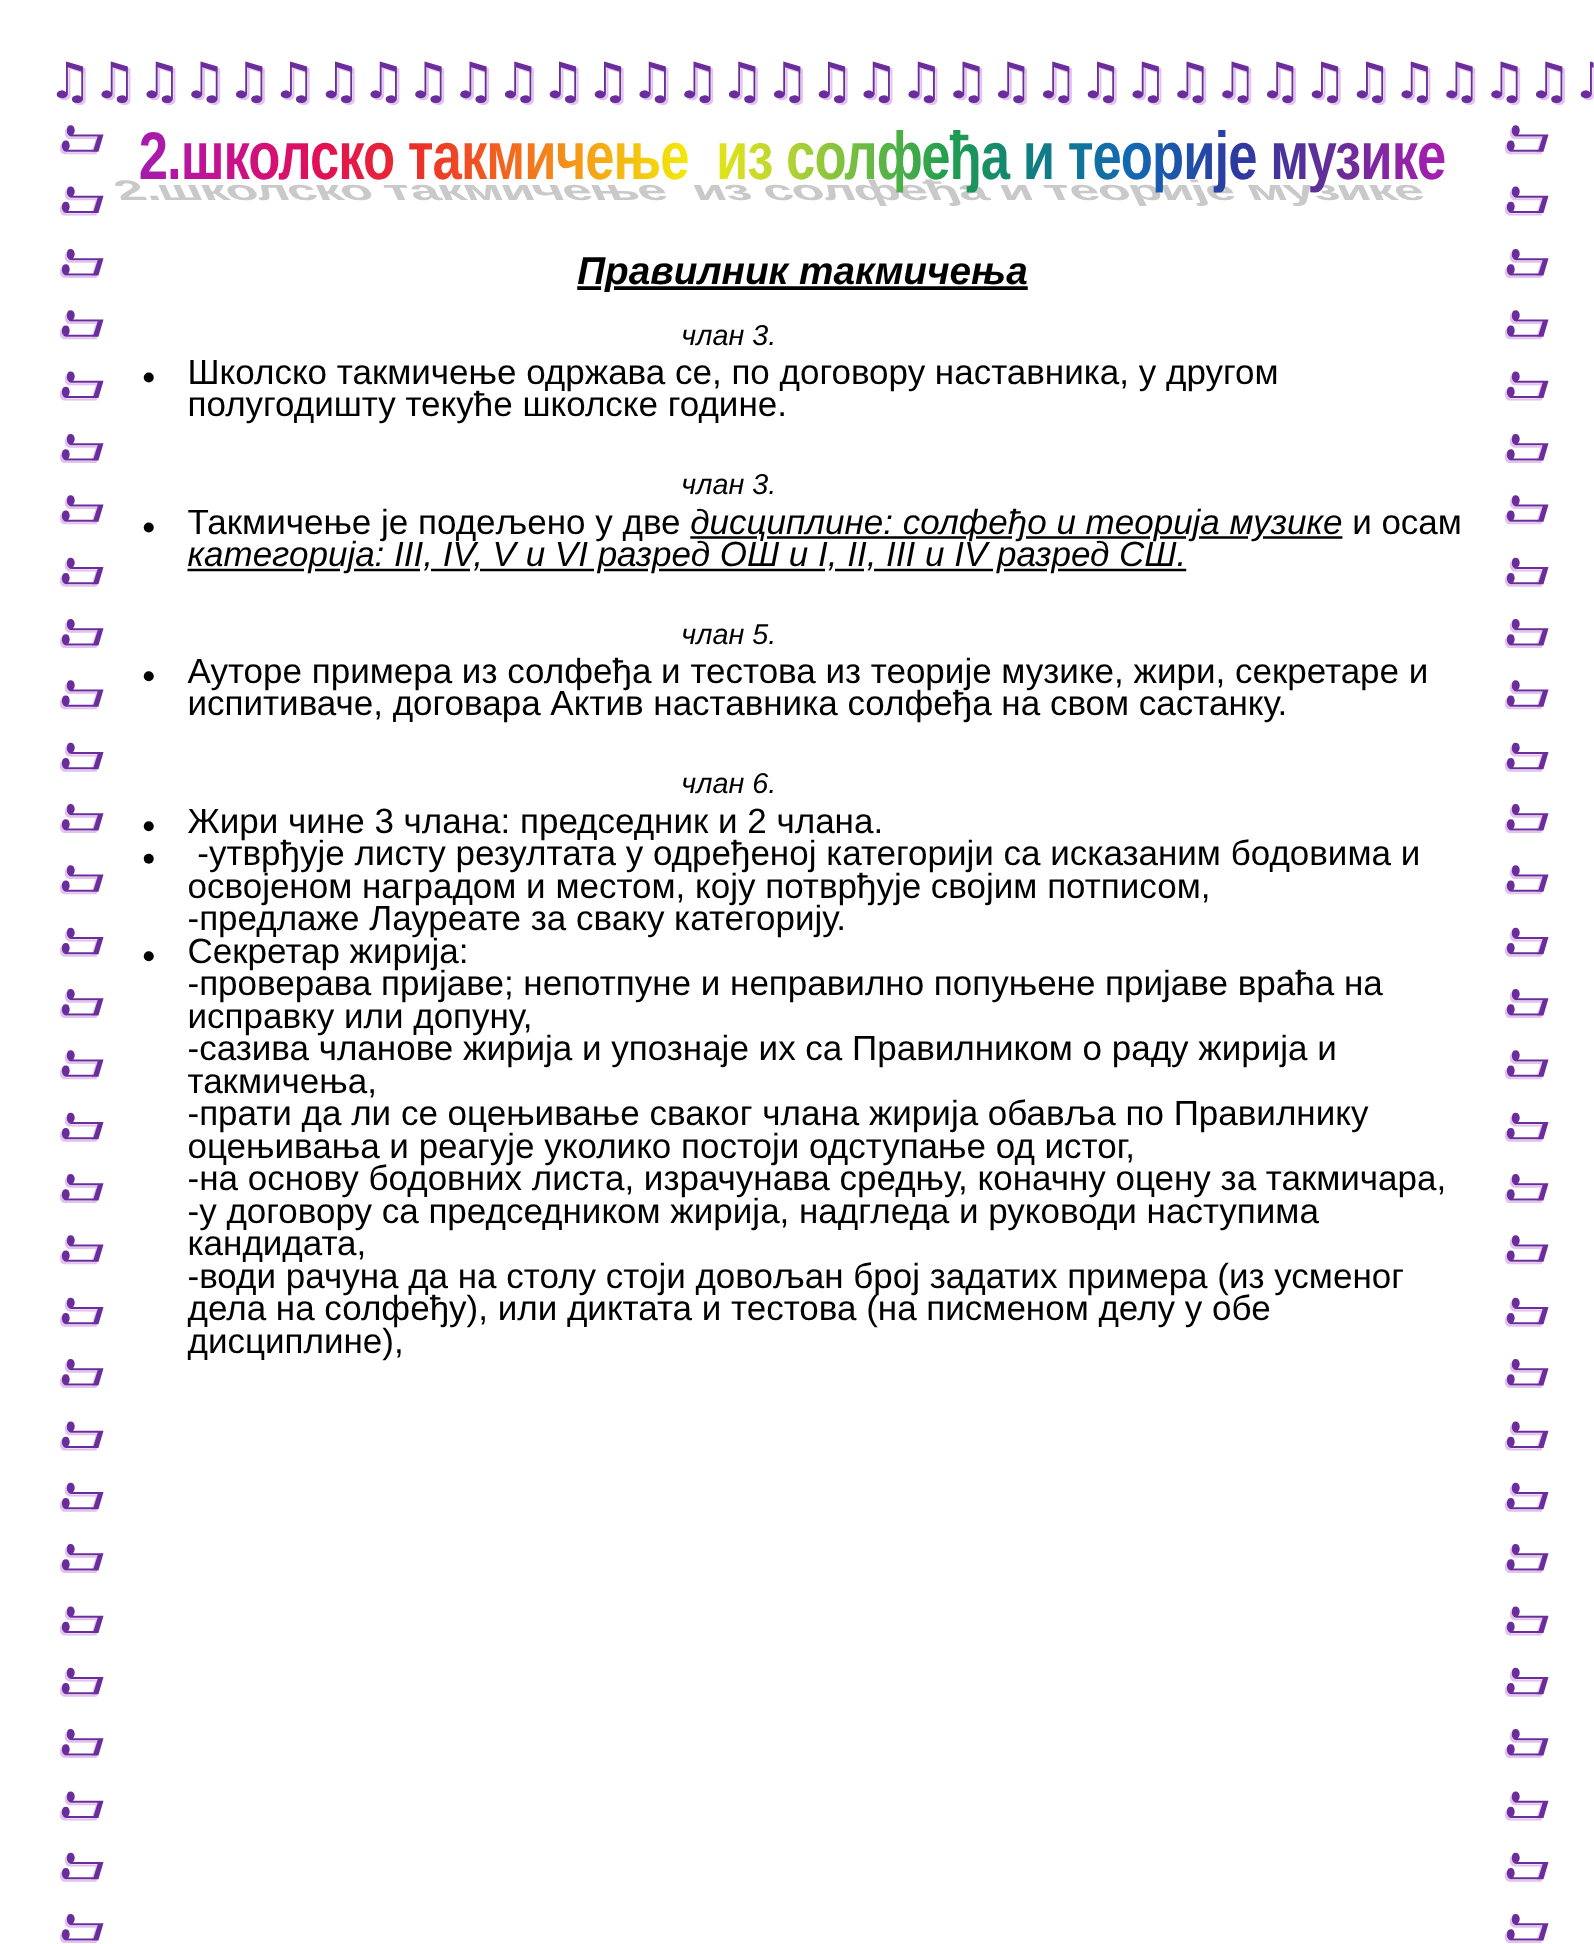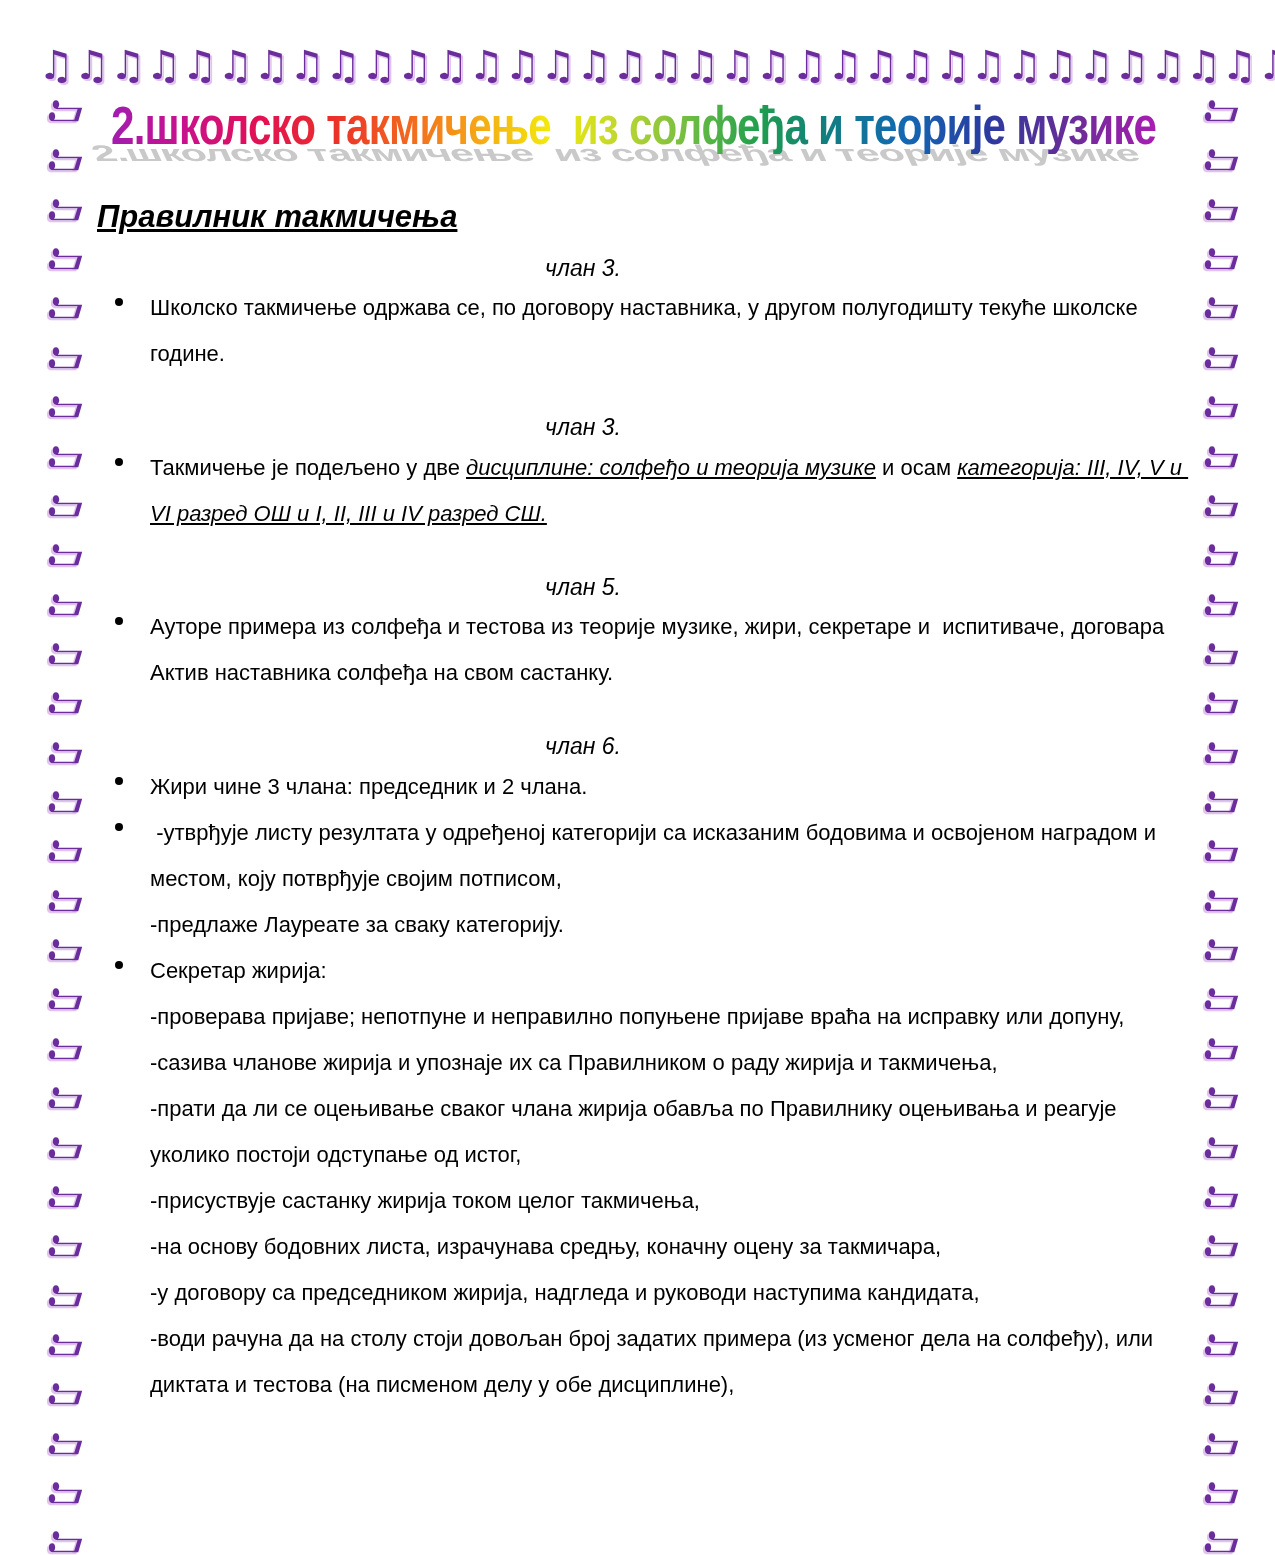--- a/index.html
+++ b/index.html
@@ -36,32 +36,32 @@
   }
   .wa-main{
     transform:scaleX(0.78);transform-origin:left top;
     -webkit-background-clip:text;background-clip:text;color:transparent;
   }
   @supports not ((-webkit-background-clip:text) or (background-clip:text)){
     .wa-main{color:#c0148c;background:none !important;}
   }
   
   .doc-title{
-    margin:30px 0 0;text-align:left;
+    margin:30px 0 0;text-align:center;
     font-size:31px;line-height:38px;font-weight:bold;font-style:italic;
     text-decoration:underline;
   }
   .clan-section{margin-top:34px;}
   .clan-section:first-child{margin-top:16px;}
   .clan-heading{
     text-align:center;padding-right:118px;
     font-style:italic;font-size:23px;line-height:33.4px;
   }
   
-  .bullet-item{position:relative;padding-left:53px;font-size:22px;line-height:46px;}
+  .bullet-item{position:relative;padding-left:53px;font-size:28px;line-height:26px;}
   .bullet-dot{
     position:absolute;left:18px;top:13px;width:8px;height:8px;border-radius:50%;background:#000;
   }
   .bullet-text,.sub-line{white-space:pre-wrap;}
   .seg-iu{font-style:italic;text-decoration:underline;margin-top:43px;}
 </style>
 </head>
 <body>
 
 <div class="page">
@@ -209,21 +209,20 @@
             <span class="bullet-dot"></span>
             <div class="sub-line"> -утврђује листу резултата у одређеној категорији са исказаним бодовима и освојеном наградом и местом, коју потврђује својим потписом,</div>
             <div class="sub-line">-предлаже Лауреате за сваку категорију.</div>
           </div>
           <div class="bullet-item">
             <span class="bullet-dot"></span>
             <div class="bullet-text"><span>Секретар жирија:</span></div>
             <div class="sub-line">-проверава пријаве; непотпуне и неправилно попуњене пријаве враћа на исправку или допуну,</div>
             <div class="sub-line">-сазива чланове жирија и упознаје их са Правилником о раду жирија и такмичења,</div>
             <div class="sub-line">-прати да ли се оцењивање сваког члана жирија обавља по Правилнику оцењивања и реагује уколико постоји одступање од истог,</div>
-            <div class="sub-line">-присуствује састанку жирија током целог такмичења,</div>
             <div class="sub-line">-на основу бодовних листа, израчунава средњу, коначну оцену за такмичара,</div>
             <div class="sub-line">-у договору са председником жирија, надгледа и руководи наступима кандидата,</div>
             <div class="sub-line">-води рачуна да на столу стоји довољан број задатих примера (из усменог дела на солфеђу), или диктата и тестова (на писменом делу у обе дисциплине),</div>
           </div>
         </section>
       </div>
 
   </div>
 </div>
 

